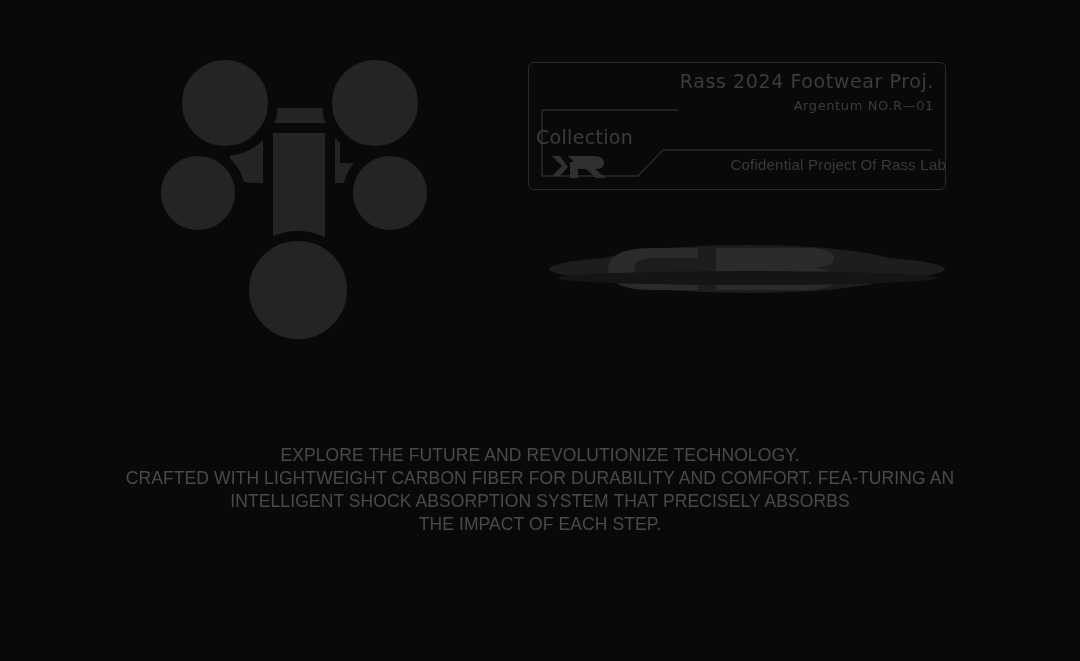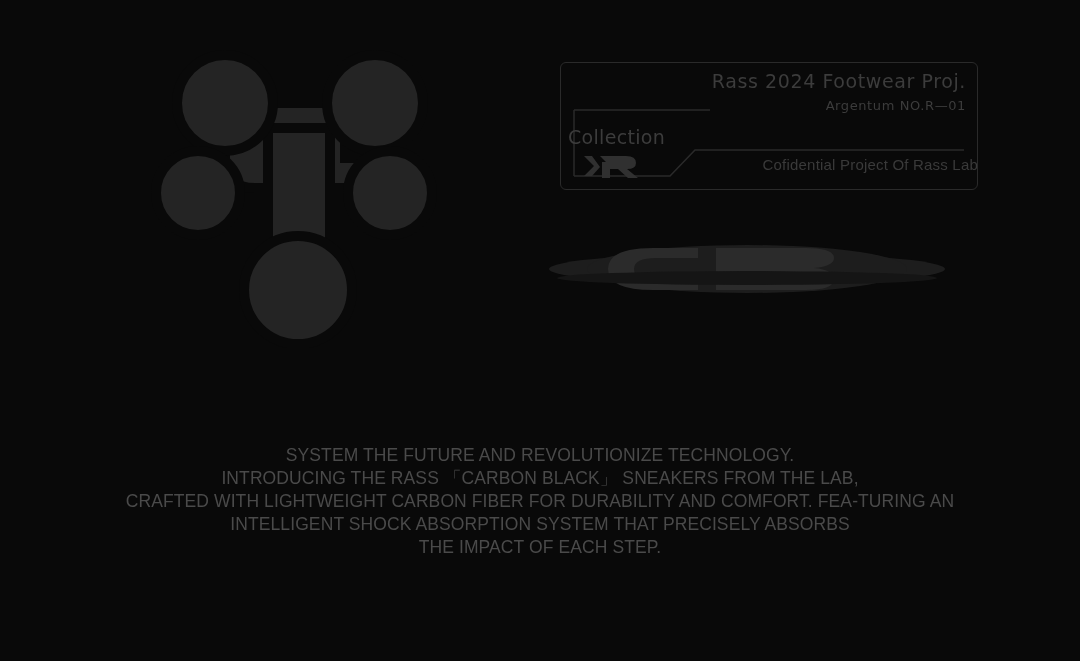--- a/index.html
+++ b/index.html
@@ -26,21 +26,20 @@
   }
   .emblem svg { display: block; }
 
   
   .spec-card {
     position: absolute;
     left: 528px;
     top: 62px;
     width: 418px;
     height: 128px;
-    margin-left: 32px;
   }
   .spec-card-frame {
     position: absolute;
     inset: 0;
     border: 1.5px solid #2a2a2a;
     border-radius: 6px;
     box-sizing: border-box;
   }
   .spec-lines {
     position: absolute;
@@ -183,17 +182,16 @@
     <ellipse cx="199" cy="31" rx="160" ry="24" fill="#1d1d1d"></ellipse>
     <path d="M60 31 Q60 10 105 10 L150 10 L150 20 L108 20 Q86 20 86 31 Q86 42 108 42 L150 42 L150 52 L105 52 Q60 52 60 31 Z" fill="#2b2b2b"></path>
     <path d="M168 10 L258 10 Q286 10 286 20 Q286 28 266 30 Q286 32 286 41 Q286 52 258 52 L168 52 Z
              M194 19 L256 19 Q264 19 264 22 Q264 25 256 25 L194 25 Z
              M194 36 L256 36 Q264 36 264 39 Q264 42 256 42 L194 42 Z" fill="#2b2b2b"></path>
     <ellipse cx="199" cy="40" rx="190" ry="7" fill="#151515"></ellipse>
   </svg>
 </div>
 
 <div class="description">
-  <span class="line">SYSTEM THE FUTURE AND REVOLUTIONIZE TECHNOLOGY.</span>
-  <span class="line">INTRODUCING THE RASS 「CARBON BLACK」 SNEAKERS FROM THE LAB,</span>
+  <span class="line">EXPLORE THE FUTURE AND REVOLUTIONIZE TECHNOLOGY.</span>
   <span class="line wrap">CRAFTED WITH LIGHTWEIGHT CARBON FIBER FOR DURABILITY AND COMFORT. FEA-TURING AN INTELLIGENT SHOCK ABSORPTION SYSTEM THAT PRECISELY ABSORBS</span>
   <span class="line">THE IMPACT OF EACH STEP.</span>
 </div>
 
 </body></html>

